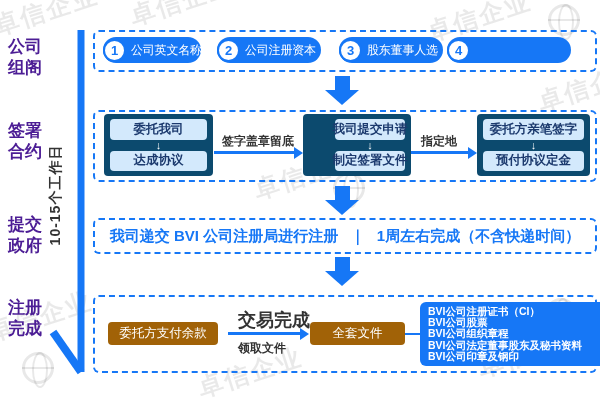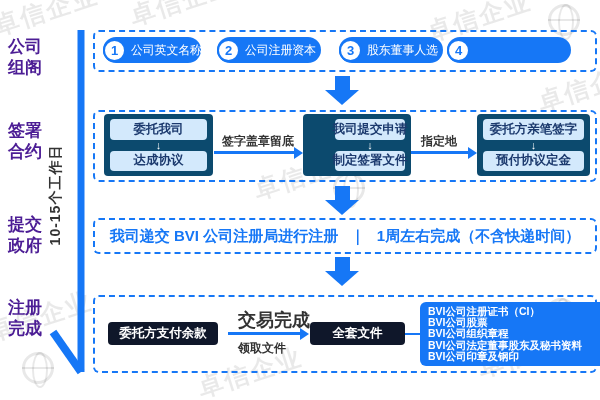--- a/index.html
+++ b/index.html
@@ -67,22 +67,22 @@
            border-top:6px solid transparent; border-bottom:6px solid transparent; z-index:2; }
   .arrow-label { position:absolute; font-size:12px; font-weight:600; color:#333;
                  white-space:nowrap; z-index:2; }
 
   
   .stage3-line { position:absolute; left:93px; top:218px; width:504px; height:36px;
                  display:flex; align-items:center; justify-content:center; gap:12px;
                  color:#1677f6; font-size:15px; font-weight:bold; white-space:nowrap; z-index:2; }
 
   
-  .sbox { position:absolute; top:322px; height:23px; background:#0f172a; border-radius:4px;
-          color:#fff; font-size:12.5px; font-weight:bold; display:flex; align-items:center;
+  .sbox { position:absolute; top:322px; height:23px; background:#a16207; border-radius:4px;
+          color:#fff; font-size:12.5px; font-weight:normal; display:flex; align-items:center;
           justify-content:center; white-space:nowrap; z-index:2; }
   #payment-box { left:108px; width:110px; }
   #package-box { left:310px; width:95px; }
   .doc-box { position:absolute; left:420px; top:302px; width:190px; height:64px;
              background:#1677f6; border-radius:6px; padding:4px 8px; z-index:2; }
   .doc-box .doc { color:#fff; font-size:10.5px; font-weight:bold; line-height:11.2px;
                   white-space:nowrap; }
 </style>
 </head>
 <body>

